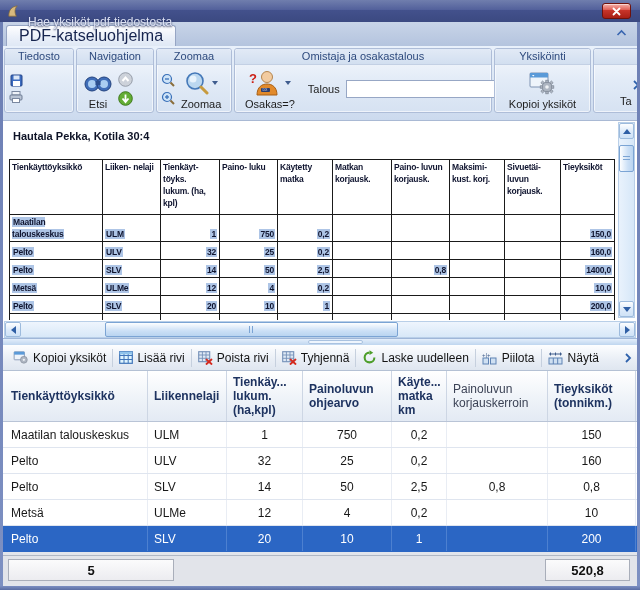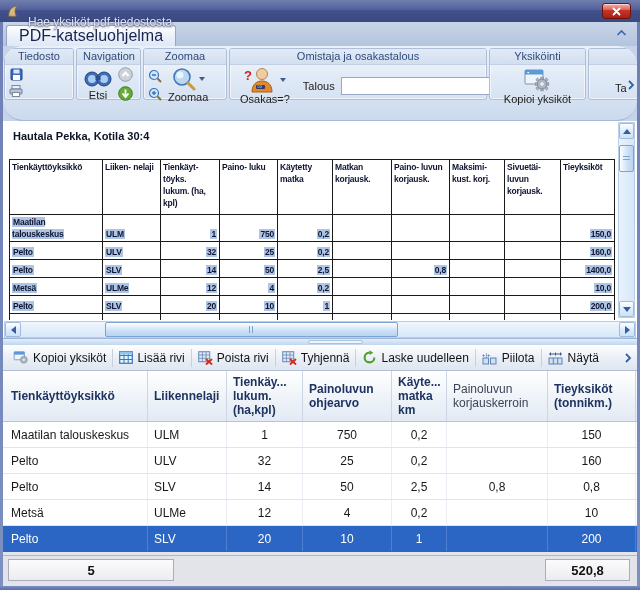--- a/index.html
+++ b/index.html
@@ -29,21 +29,21 @@
      background:linear-gradient(to bottom,#c8d4e8,#b4c4de); z-index:20; }
   .ribbon-tab { position:absolute; left:3px; bottom:0; height:21px; padding:0 12px;
      background:linear-gradient(to bottom,#fefeff,#e9eff9 60%,#dfe8f5);
      border:1px solid #96a5c4; border-bottom:none; border-radius:3px 3px 0 0;
      font-size:16px; color:#16244e; display:flex; align-items:center; }
   .collapse-chevron { position:absolute; right:10px; top:7px; }
 
   
   .ribbon { position:absolute; left:3px; right:3px; top:46px; height:75px;
      background:linear-gradient(to bottom,#e9f1fb 0%,#d9e5f4 55%,#ccdaee 100%);
-     border-bottom:1px solid #a9b9d4; display:flex; gap:2px; padding:2px 1px 20px 1px; overflow:hidden; z-index:10;border-radius:20px; }
+     border-bottom:1px solid #a9b9d4; display:flex; gap:2px; padding:2px 1px 7px 1px; overflow:hidden; z-index:10; }
   .rgroup { position:relative; border:1px solid #aebdd8; border-radius:3px; flex:0 0 auto;
      background:linear-gradient(to bottom,#f7fafd 0%,#e2ebf7 50%,#d6e2f2 100%);
      box-shadow: inset 0 0 0 1px rgba(255,255,255,.6); display:flex; flex-direction:column; }
   .rgroup-caption { font-size:11px; color:#2e4a7d; text-align:center; padding:1px 6px 2px 6px;
      background:linear-gradient(to bottom,#e2eaf6,#d2dff0); border-bottom:1px solid #c3d0e4;
      border-radius:3px 3px 0 0; white-space:nowrap; }
   .rgroup-body { flex:1; display:flex; align-items:center; padding:1px 4px; gap:3px; }
   .bigbtn { display:flex; flex-direction:column; align-items:center; justify-content:flex-end;
      font-size:11px; color:#1c1c1c; padding:1px 2px; height:100%; }
   .bigbtn .ic { flex:1; display:flex; align-items:center; }
@@ -167,21 +167,21 @@
           </svg>
           <svg width="14" height="12" viewBox="0 0 14 12">
             <rect x="3" y="0.5" width="8" height="3.5" fill="#eef2f8" stroke="#7a88a0"></rect>
             <rect x="1" y="4" width="12" height="5" rx="1" fill="#b9c4d4" stroke="#6e7c94"></rect>
             <rect x="3.5" y="7.5" width="7" height="4" fill="#fff" stroke="#7a88a0"></rect>
           </svg>
         </div>
       </div>
     </div>
 
-    <div class="rgroup" style="width:65px">
+    <div class="rgroup" style="width:78px">
       <div class="rgroup-caption">Navigation</div>
       <div class="rgroup-body">
         <div class="bigbtn">
           <span class="ic">
             <svg width="30" height="22" viewBox="0 0 30 22">
               <circle cx="9" cy="12" r="7" fill="#3f6db8" stroke="#23437e"></circle>
               <circle cx="21" cy="12" r="7" fill="#3f6db8" stroke="#23437e"></circle>
               <circle cx="9" cy="12" r="4" fill="#a9cdf2"></circle>
               <circle cx="21" cy="12" r="4" fill="#a9cdf2"></circle>
               <rect x="12.5" y="9" width="5" height="4" fill="#2c4f8e"></rect>
@@ -195,21 +195,21 @@
             <path d="M4.5 9 L7.5 5.5 L10.5 9" fill="none" stroke="#fff" stroke-width="2"></path>
           </svg>
           <svg width="15" height="15" viewBox="0 0 15 15">
             <circle cx="7.5" cy="7.5" r="6.8" fill="#63ad34" stroke="#3f7a1c"></circle>
             <path d="M7.5 3.5 V10 M4.5 7.5 L7.5 11 L10.5 7.5" fill="none" stroke="#fff" stroke-width="1.8"></path>
           </svg>
         </div>
       </div>
     </div>
 
-    <div class="rgroup" style="width:84px">
+    <div class="rgroup" style="width:76px">
       <div class="rgroup-caption">Zoomaa</div>
       <div class="rgroup-body">
         <div class="smallstack">
           <svg width="15" height="14" viewBox="0 0 15 14">
             <circle cx="6" cy="6" r="4.5" fill="#cfe4f8" stroke="#3a70b8" stroke-width="1.2"></circle>
             <line x1="4" y1="6" x2="8" y2="6" stroke="#3a70b8" stroke-width="1.3"></line>
             <line x1="9.5" y1="9.5" x2="13" y2="13" stroke="#8a6d3a" stroke-width="2"></line>
           </svg>
           <svg width="15" height="14" viewBox="0 0 15 14">
             <circle cx="6" cy="6" r="4.5" fill="#cfe4f8" stroke="#3a70b8" stroke-width="1.2"></circle>

